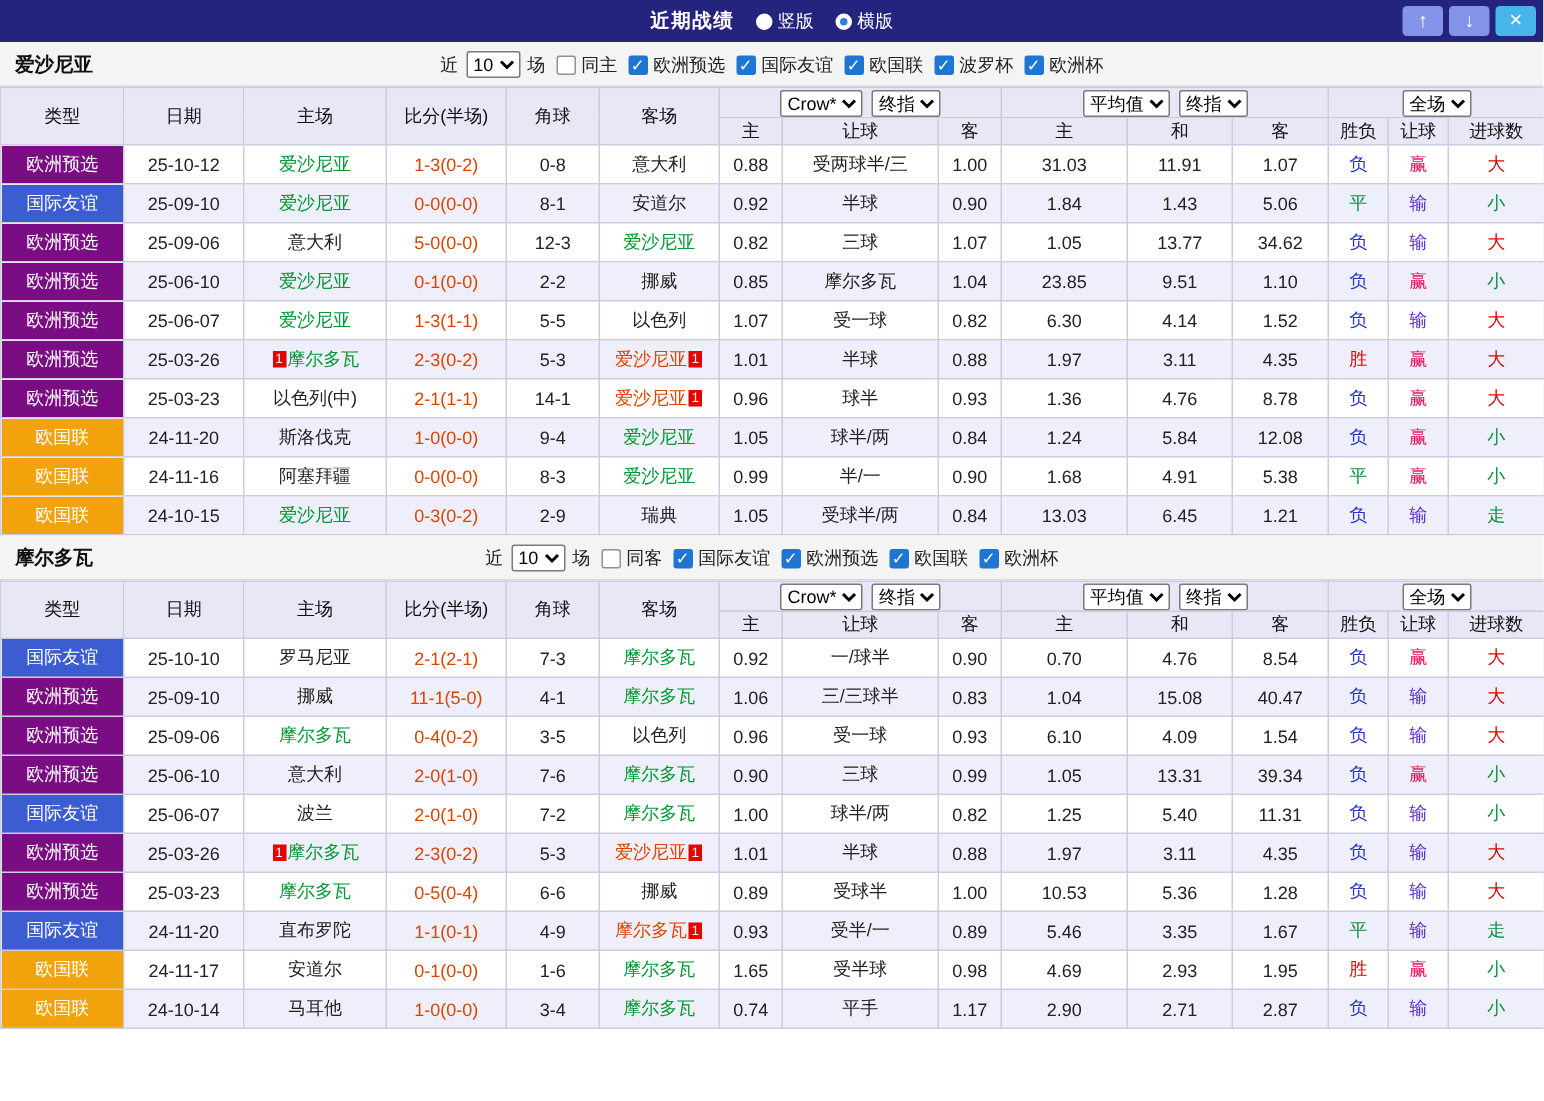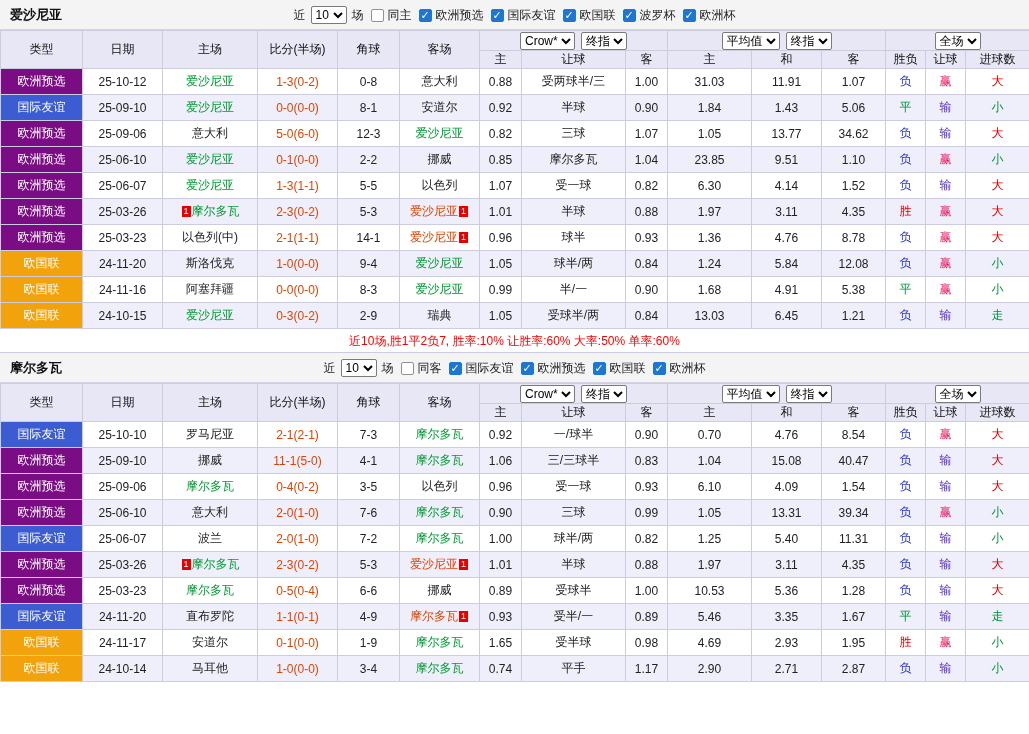--- a/index.html
+++ b/index.html
@@ -49,20 +49,37 @@
   .tname.c-green { color:var(--team-green); }
   .tname.c-red { color:var(--team-red); }
   .tname.c-black { color:#222; }
   .redcard { display:inline-block; background:var(--redcard-bg); color:#fff; font-size:9px; width:9px; height:11px; line-height:11px; margin:0 1px; vertical-align:1px; text-align:center; }
   .summary { height:24px; line-height:24px; text-align:center; color:#f00; border-bottom:1px solid #ccccdf; background:#fff; }
 </style>
 </head>
 <body>
 
 <div class="page">
+  <div class="titlebar">
+    <div class="tb-center">
+      <span class="tb-title">近期战绩</span>
+      <span id="layout-radios"><span class="mode">
+            <span class="radio"></span>
+            <span class="mode-label">竖版</span>
+          </span><span class="mode">
+            <span class="radio sel"></span>
+            <span class="mode-label">横版</span>
+          </span></span>
+    </div>
+    <div class="tb-buttons">
+      <button class="tb-btn updown"><span>↑</span></button>
+      <button class="tb-btn updown"><span>↓</span></button>
+      <button class="tb-btn close"><span>×</span></button>
+    </div>
+  </div>
   <div id="sections">
       <div class="section">
         <div class="section-bar">
           <span class="team-title">爱沙尼亚</span>
           <div class="filters">
             <span class="flabel">近</span>
             <select class="sel"><option>10</option></select>
             <span class="flabel">场</span>
             <span class="fitem">
               <span class="cb"></span>
@@ -164,21 +181,21 @@
               <td class="num">1.43</td>
               <td class="num">5.06</td>
               <td class="out" style="color: rgb(0, 145, 60);">平</td>
               <td class="out" style="color: rgb(90, 47, 200);">输</td>
               <td class="out" style="color: rgb(0, 145, 60);">小</td>
             </tr>
             <tr class="row">
               <td class="type" style="background: rgb(123, 13, 132);">欧洲预选</td>
               <td class="date">25-09-06</td>
               <td class="team"><span class="tname c-black">意大利</span></td>
-              <td class="score">5-0(6-0)</td>
+              <td class="score">5-0(0-0)</td>
               <td class="corner">12-3</td>
               <td class="team"><span class="tname c-green">爱沙尼亚</span></td>
               <td class="num">0.82</td>
               <td class="num">三球</td>
               <td class="num">1.07</td>
               <td class="num">1.05</td>
               <td class="num">13.77</td>
               <td class="num">34.62</td>
               <td class="out" style="color: rgb(36, 51, 204);">负</td>
               <td class="out" style="color: rgb(90, 47, 200);">输</td>
@@ -298,21 +315,20 @@
               <td class="num">0.84</td>
               <td class="num">13.03</td>
               <td class="num">6.45</td>
               <td class="num">1.21</td>
               <td class="out" style="color: rgb(36, 51, 204);">负</td>
               <td class="out" style="color: rgb(90, 47, 200);">输</td>
               <td class="out" style="color: rgb(0, 145, 60);">走</td>
             </tr>
           </tbody>
         </table>
-        <div class="summary">近10场,胜1平2负7, 胜率:10% 让胜率:60% 大率:50% 单率:60%</div>
       </div>
       <div class="section">
         <div class="section-bar">
           <span class="team-title">摩尔多瓦</span>
           <div class="filters">
             <span class="flabel">近</span>
             <select class="sel"><option>10</option></select>
             <span class="flabel">场</span>
             <span class="fitem">
               <span class="cb"></span>
@@ -513,21 +529,21 @@
               <td class="num">1.67</td>
               <td class="out" style="color: rgb(0, 145, 60);">平</td>
               <td class="out" style="color: rgb(90, 47, 200);">输</td>
               <td class="out" style="color: rgb(0, 145, 60);">走</td>
             </tr>
             <tr class="row">
               <td class="type" style="background: rgb(242, 163, 12);">欧国联</td>
               <td class="date">24-11-17</td>
               <td class="team"><span class="tname c-black">安道尔</span></td>
               <td class="score">0-1(0-0)</td>
-              <td class="corner">1-9</td>
+              <td class="corner">1-6</td>
               <td class="team"><span class="tname c-green">摩尔多瓦</span></td>
               <td class="num">1.65</td>
               <td class="num">受半球</td>
               <td class="num">0.98</td>
               <td class="num">4.69</td>
               <td class="num">2.93</td>
               <td class="num">1.95</td>
               <td class="out" style="color: rgb(221, 0, 0);">胜</td>
               <td class="out" style="color: rgb(230, 21, 92);">赢</td>
               <td class="out" style="color: rgb(0, 145, 60);">小</td>

